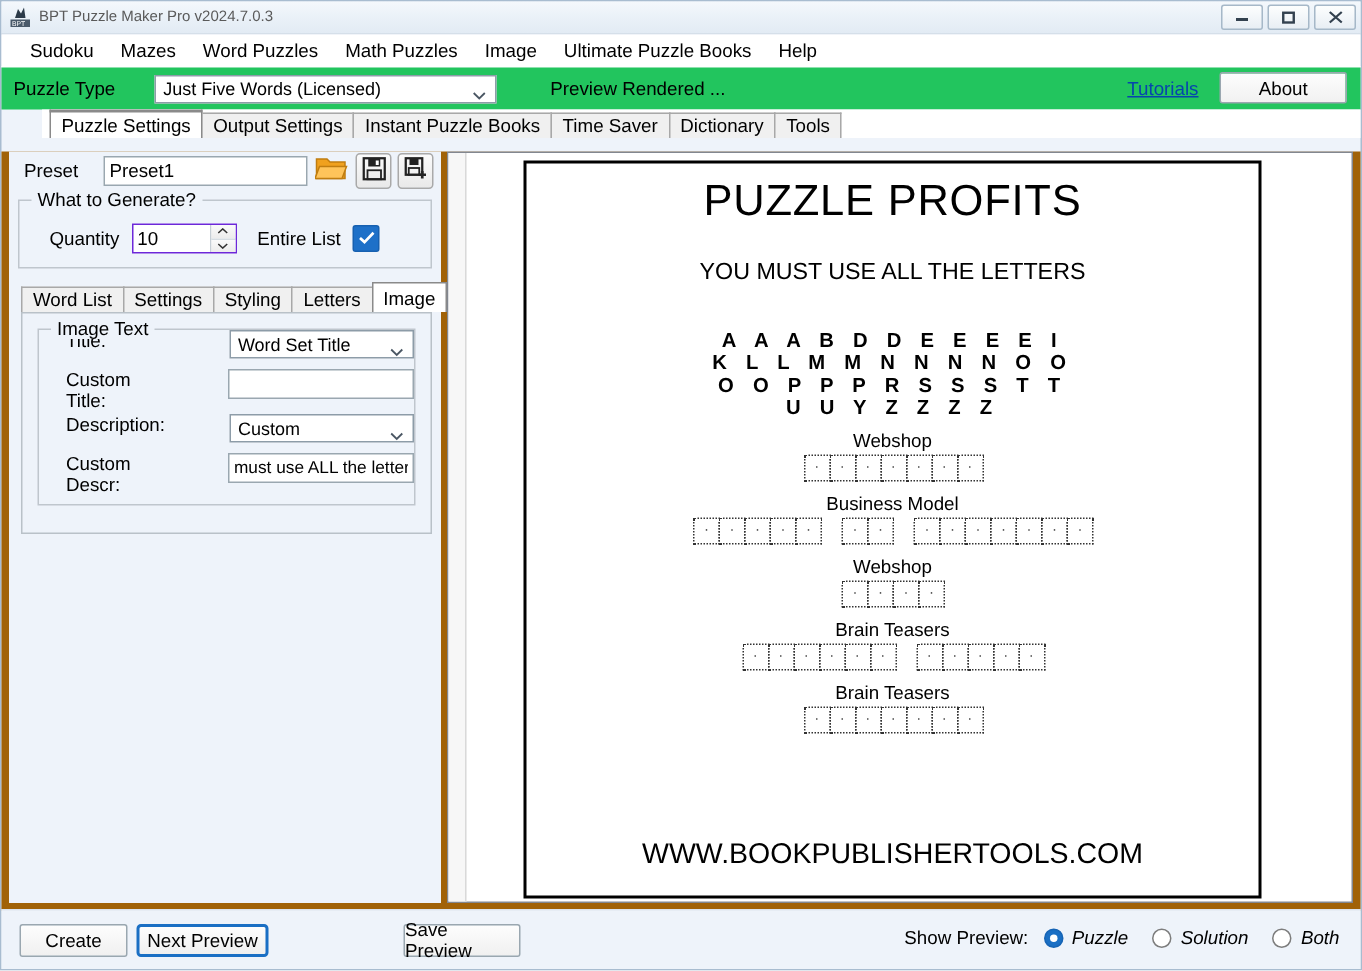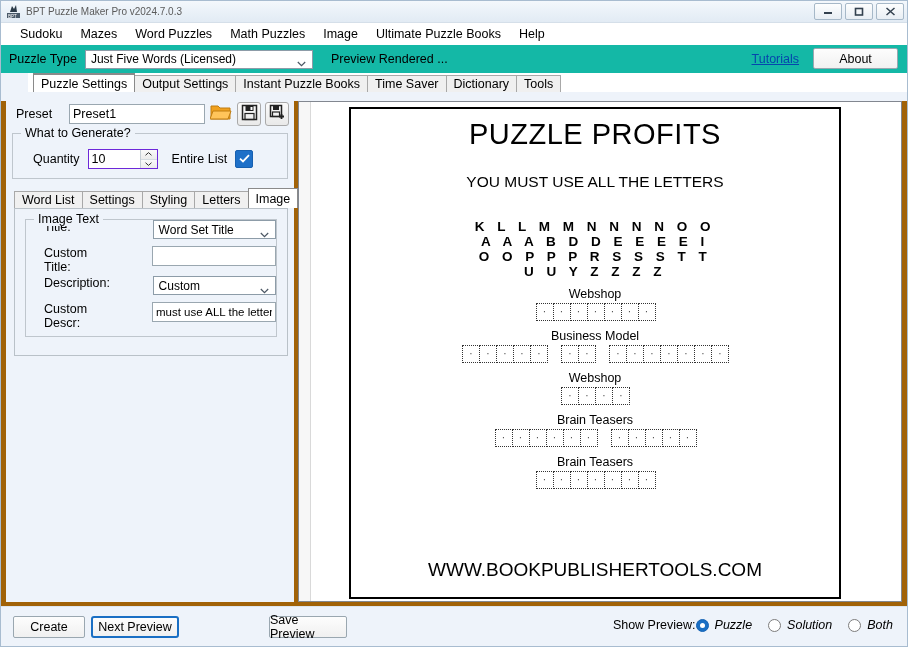--- a/index.html
+++ b/index.html
@@ -45,23 +45,23 @@
     height:22px;background:#ffffff;
     display:flex;align-items:center;
     padding-left:10px;box-sizing:border-box;
     border-bottom:1px solid #ffffff;
   }
   .menu-item{
     padding:3px 9px;font-size:12.5px;white-space:nowrap;cursor:default;
   }
   
   .ptype-row{
-    height:28px;background:#14b8a6;
+    height:28px;background:#22c55e;
     display:flex;align-items:center;
-    padding-left:8px;box-sizing:border-box;position:relative;
+    padding-left:8px;box-sizing:border-box;position:relative;gap:18px;
   }
   .ptype-label{font-size:12.5px;margin-right:8px;}
   .combo{
     position:relative;background:#fff;border:1px solid #8d9ca8;
     height:19px;box-sizing:border-box;
     display:flex;align-items:center;
     padding-left:5px;font-size:12px;
   }
   .combo .chev{
     position:absolute;right:6px;top:50%;transform:translateY(-50%);
@@ -248,21 +248,21 @@
   #create-button{left:12px;width:72px;}
   #next-preview-button{
     left:90px;width:88px;
     border:2px solid #1a6fc4;border-radius:3px;
   }
   #save-preview-button{left:268px;width:78px;}
   .radios{
     position:absolute;right:14px;top:11px;display:flex;align-items:center;
     font-size:12.5px;
   }
-  .radios .rlabel{}
+  .radios .rlabel{margin-right:10px;}
   .radio-item{display:flex;align-items:center;margin-right:16px;font-style:italic;}
   .radio-item:last-child{margin-right:0;}
   .radio{
     width:13px;height:13px;border-radius:50%;
     border:1px solid #7d7d7d;background:#fff;margin-right:6px;
     display:flex;align-items:center;justify-content:center;box-sizing:border-box;
   }
   .radio.checked{border-color:#1664b5;background:#1a6fc4;}
   .radio.checked::after{
     content:"";width:5px;height:5px;border-radius:50%;background:#fff;
@@ -452,22 +452,22 @@
     </div>
 
     <div class="previewpane">
       <div class="scrollcol"></div>
 
       <div class="sheet">
         <div class="sheet-title">PUZZLE PROFITS</div>
         <div class="sheet-sub">YOU MUST USE ALL THE LETTERS</div>
 
         <div class="letter-grid">
+          <div class="letter-row">A A A B D D E E E E I</div>
           <div class="letter-row">K L L M M N N N N O O</div>
-          <div class="letter-row">A A A B D D E E E E I</div>
           <div class="letter-row">O O P P P R S S S T T</div>
           <div class="letter-row">U U Y Z Z Z Z</div>
         </div>
 
         <div id="answers-container">
             <div class="answer-block">
               <div class="answer-label">Webshop</div>
               <div class="slots-line">
                 <div class="word-slots">
                   <span class="slot"></span>

